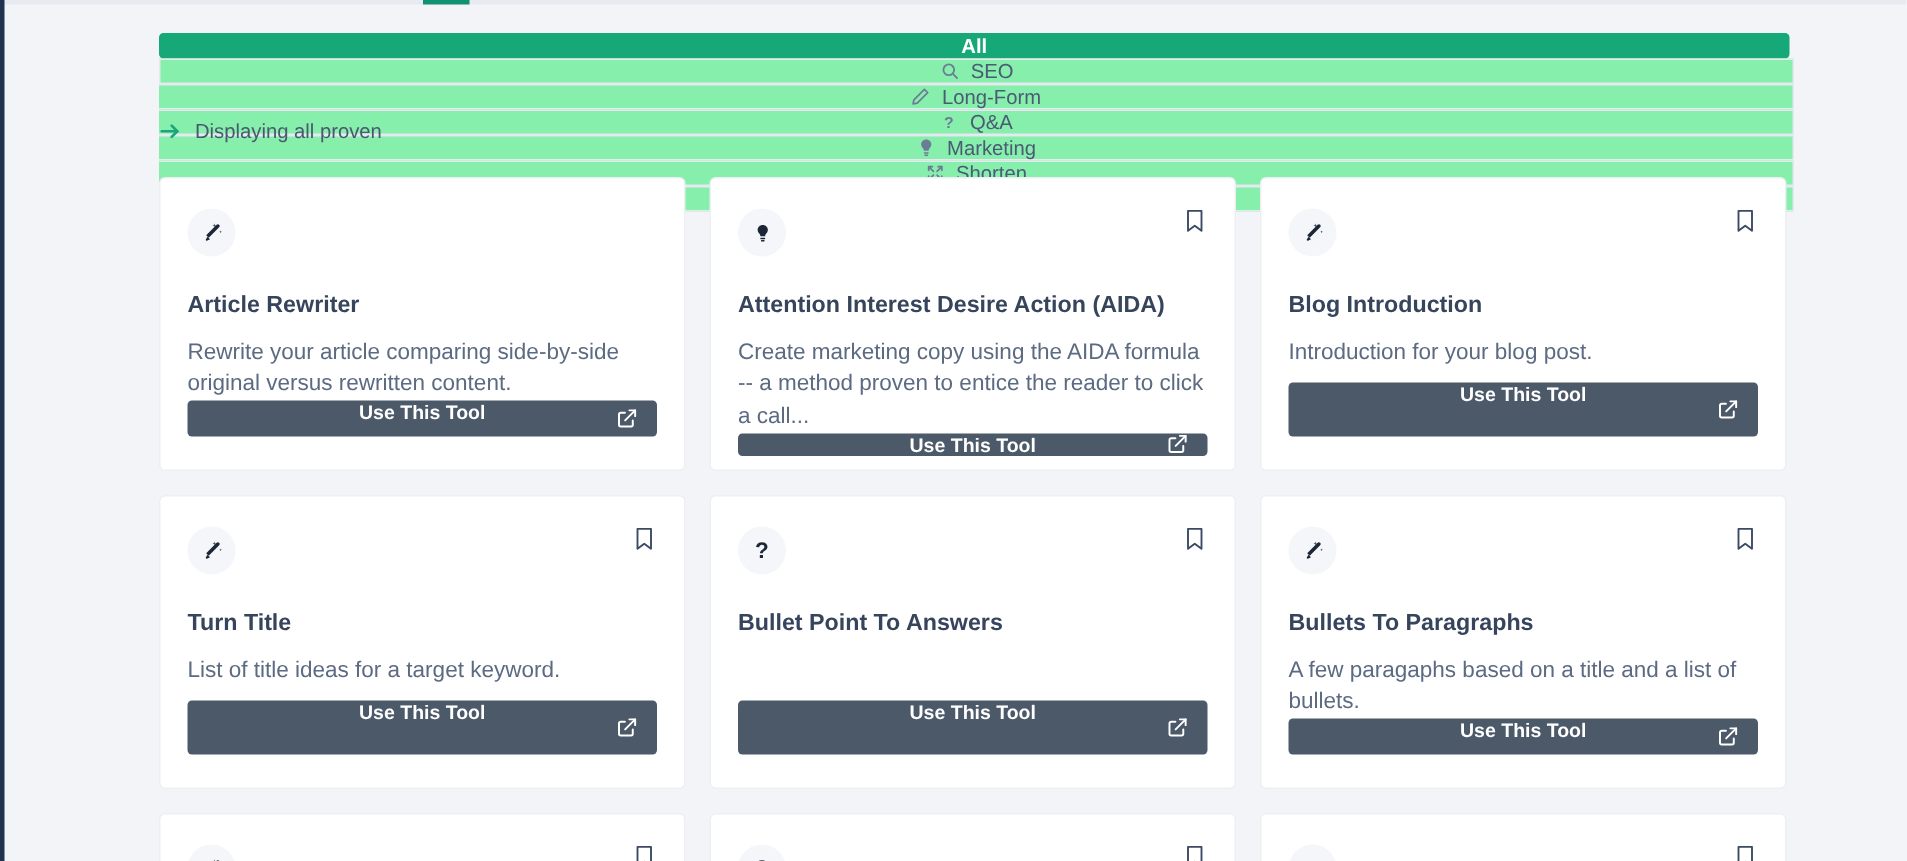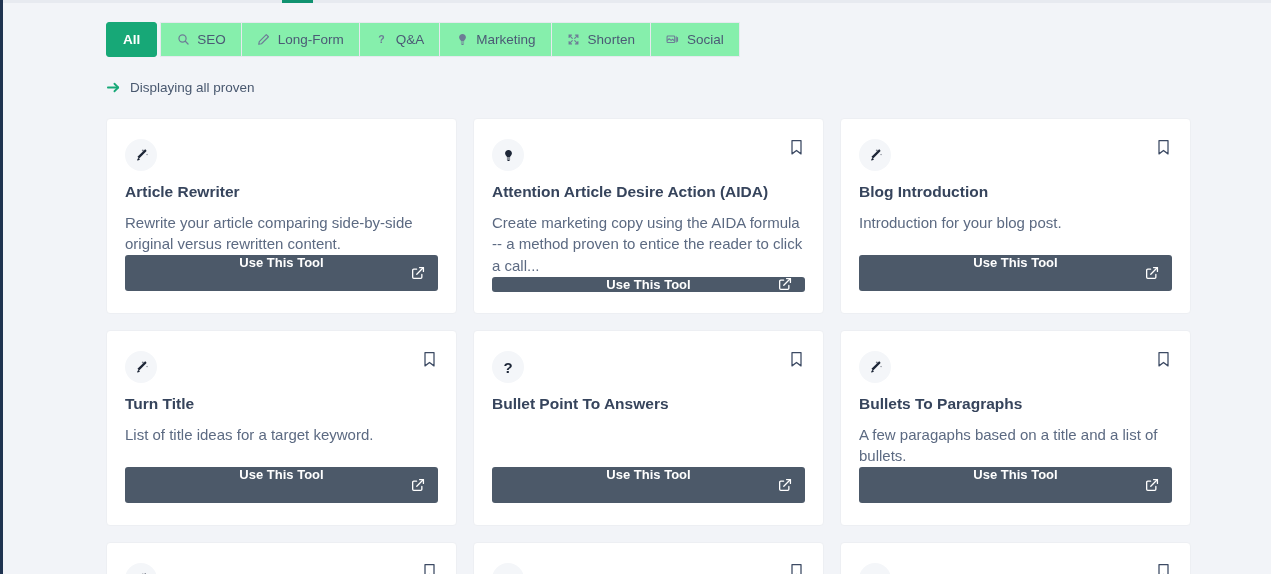--- a/index.html
+++ b/index.html
@@ -51,20 +51,21 @@
     padding-left: 106px;
     padding-right: 75px;
   }
 
   
   .filter-bar {
     display: flex;
     align-items: stretch;
     margin-top: 19px;
     height: 35px;
+    flex-direction: column;
   }
   .chip {
     display: flex;
     align-items: center;
     justify-content: center;
     gap: 7px;
     height: 35px;
     padding: 0 15px;
     background: #86efac;
     border: 1px solid #e6e9ef;
@@ -162,21 +163,21 @@
     cursor: pointer;
     flex: none;
   }
   .bookmark-btn svg { display: block; }
   .bookmark-btn.hidden { visibility: hidden; }
 
   .card-title {
     font-size: 15.5px;
     font-weight: bold;
     color: #36445c;
-    margin-top: 12px;
+    margin-top: 24px;
     line-height: 1.2;
   }
 
   .card-desc {
     font-size: 15px;
     line-height: 1.45;
     color: #5c6a82;
     margin-top: 10px;
   }
 
@@ -326,21 +327,21 @@
               <rect x="6" y="11.6" width="4" height="1.3" rx=".4"></rect>
               <rect x="6.5" y="13.6" width="3" height="1.2" rx=".5"></rect>
             </svg>
           </div>
           <div class="bookmark-btn">
             <svg width="15" height="17" viewBox="0 0 16 18" fill="none" stroke="currentColor" stroke-width="1.35" stroke-linejoin="round">
               <path d="M3.2 1.6h9.6v14.2l-4.8-3.6-4.8 3.6z"></path>
             </svg>
           </div>
         </div>
-        <div class="card-title">Attention Article Desire Action (AIDA)</div>
+        <div class="card-title">Attention Interest Desire Action (AIDA)</div>
         <div class="card-desc">Create marketing copy using the AIDA formula -- a method proven to entice the reader to click a call...</div>
         <button class="use-btn">
           <span>Use This Tool</span>
           <span class="ext-icon">
             <svg width="14" height="14" viewBox="0 0 16 16" fill="none" stroke="currentColor" stroke-width="1.5" stroke-linecap="round" stroke-linejoin="round">
               <path d="M12.4 9.6v3.2a1.3 1.3 0 0 1-1.3 1.3H3.2a1.3 1.3 0 0 1-1.3-1.3V4.9a1.3 1.3 0 0 1 1.3-1.3h3.2"></path>
               <path d="M9.8 1.8h4.4v4.4"></path>
               <path d="M6.6 9.4l7.6-7.6"></path>
             </svg>
           </span>

